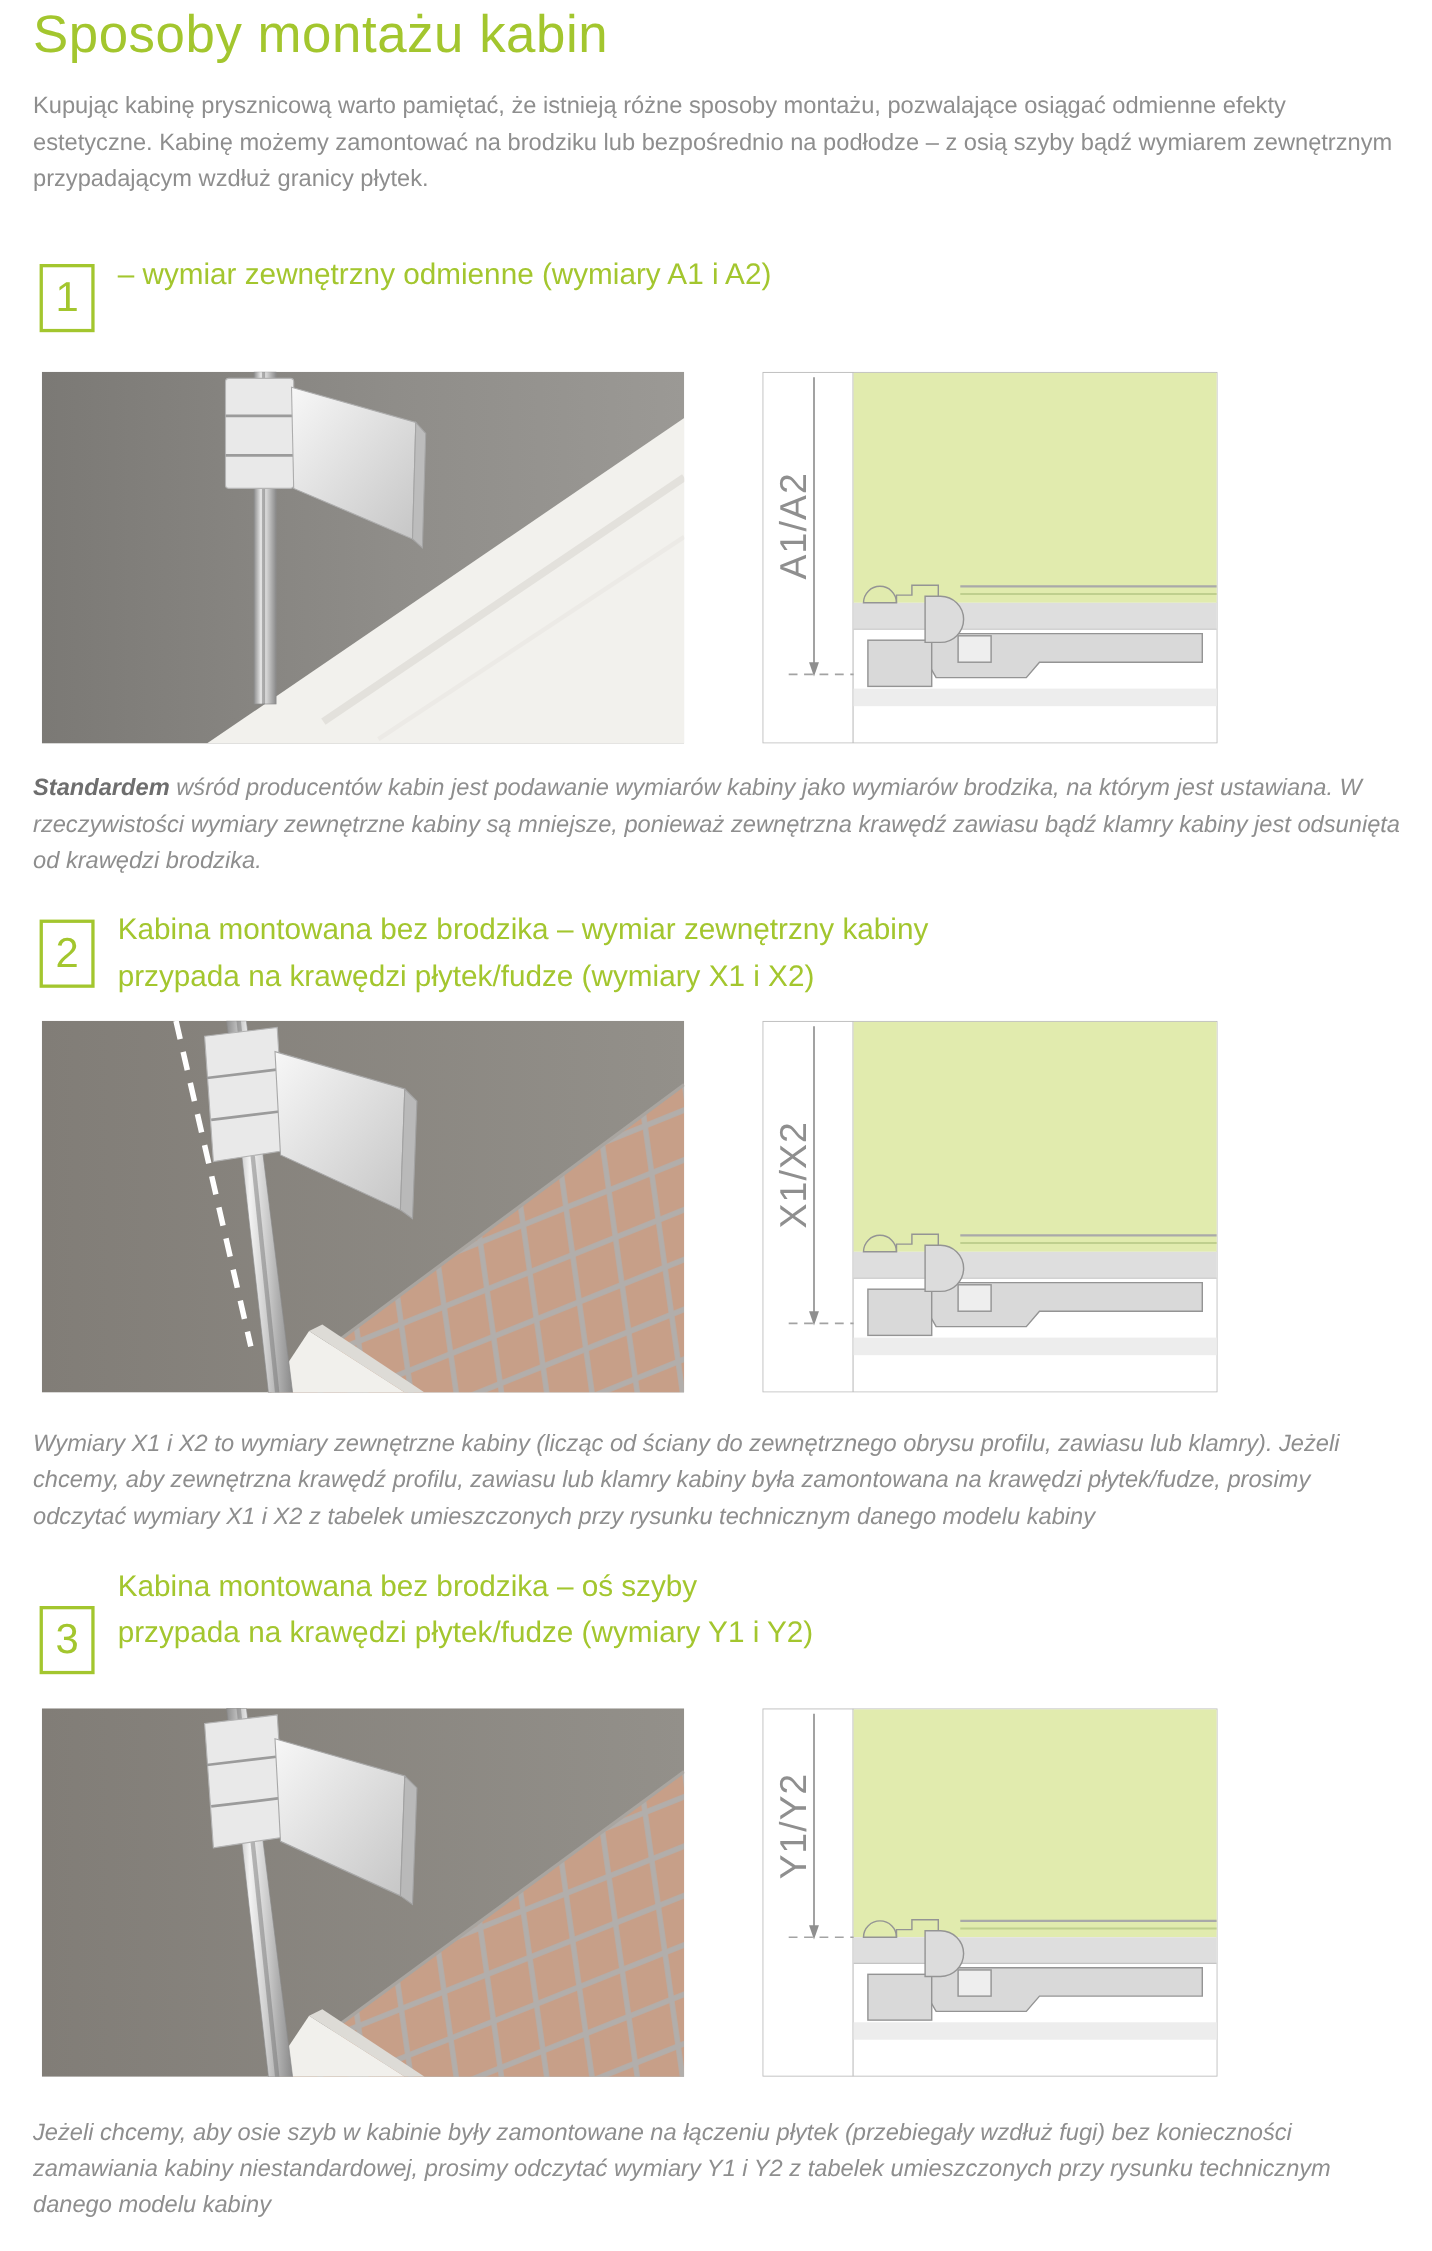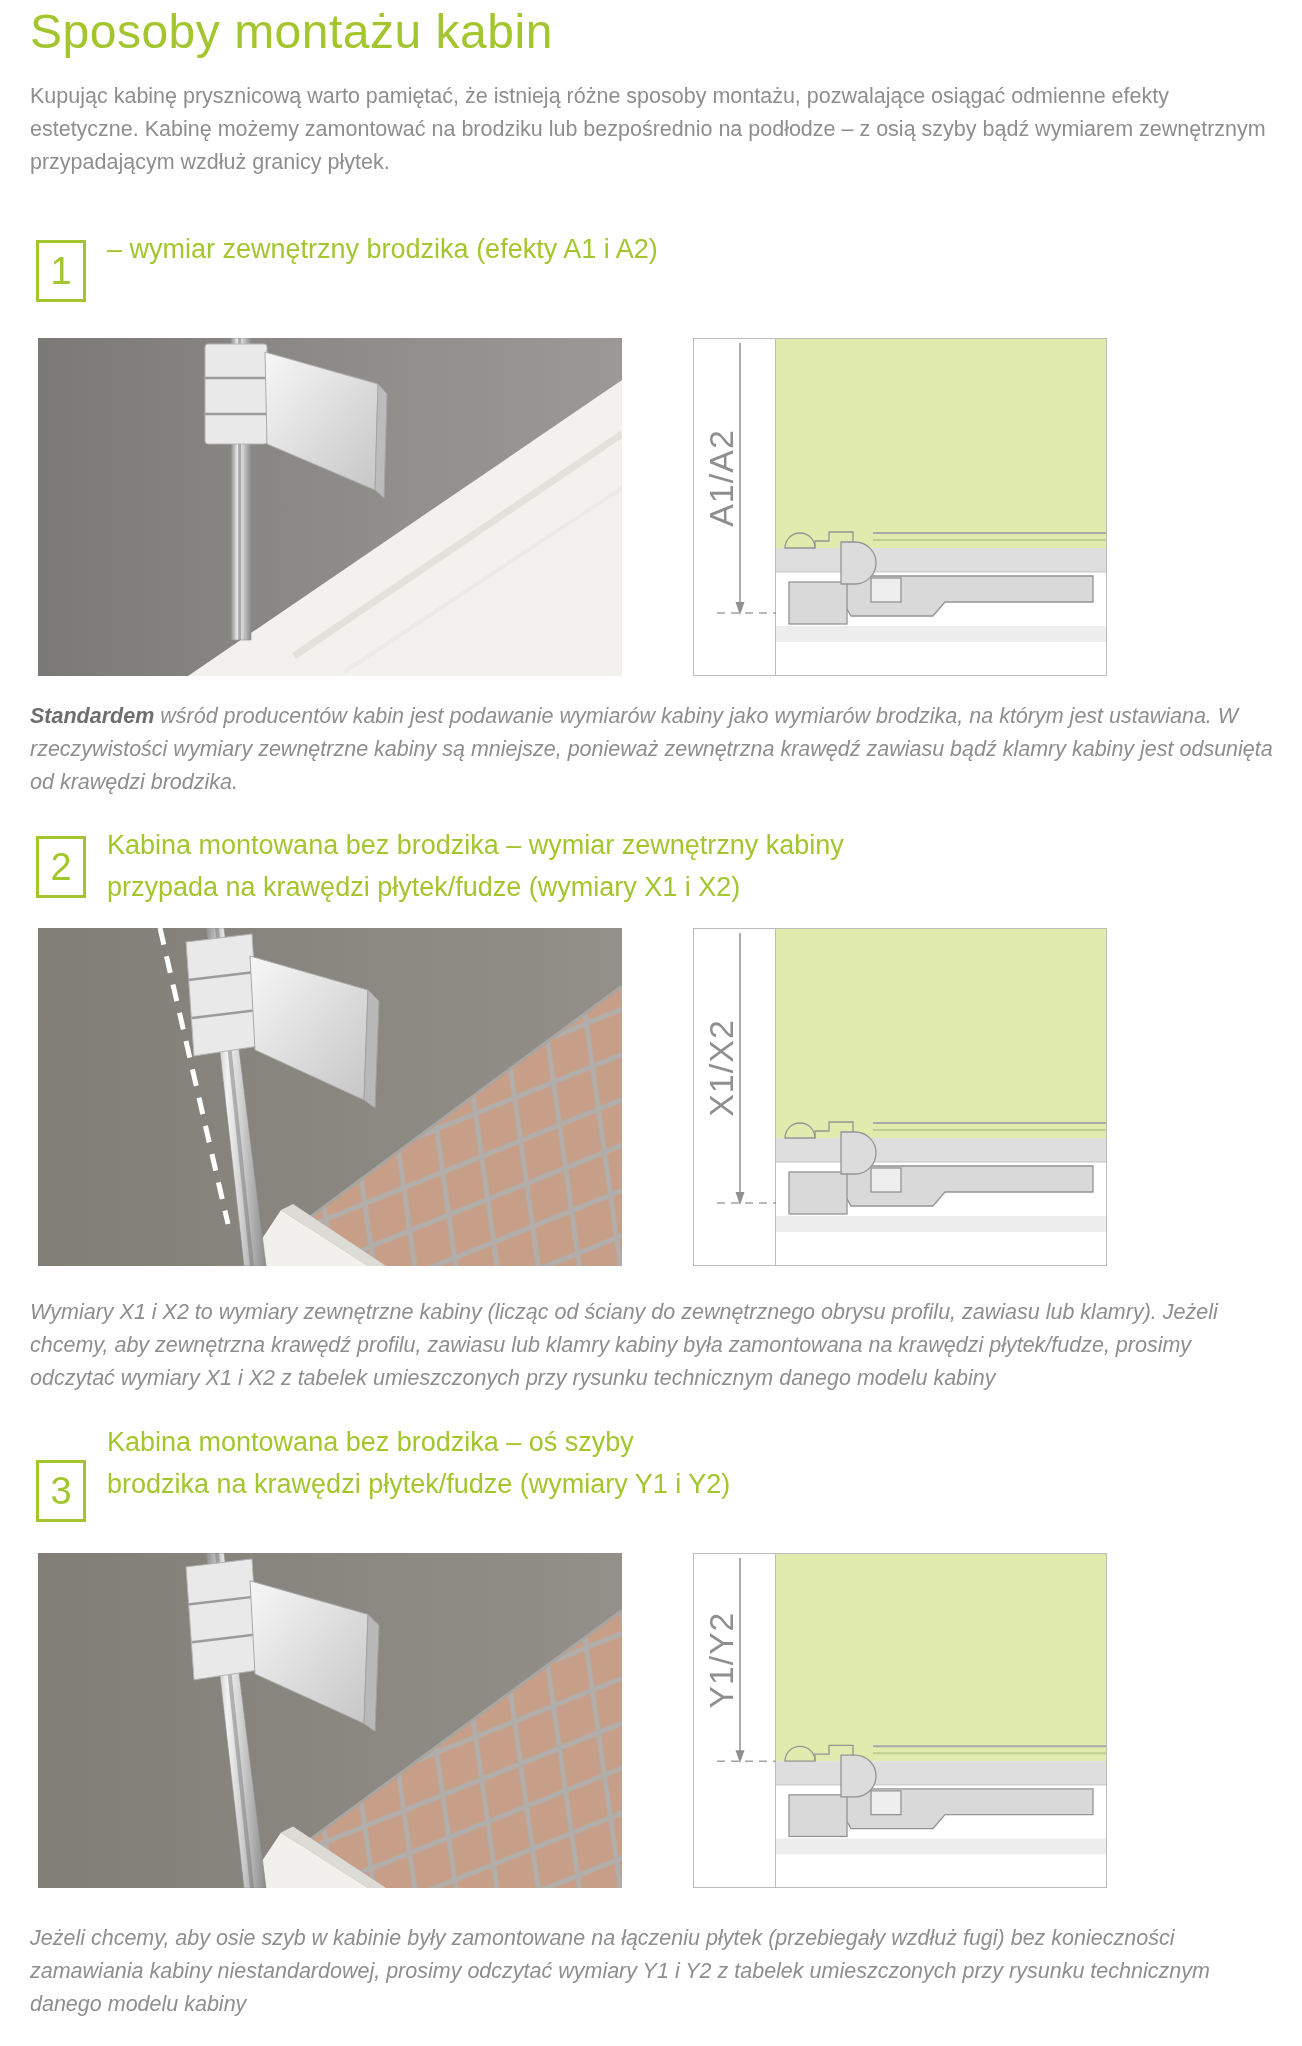--- a/index.html
+++ b/index.html
@@ -43,21 +43,21 @@
 
 <div class="page">
 
   <h1 class="title">Sposoby montażu kabin</h1>
   <p class="intro">Kupując kabinę prysznicową warto pamiętać, że istnieją różne sposoby montażu, pozwalające osiągać odmienne efekty estetyczne. Kabinę możemy zamontować na brodziku lub bezpośrednio na podłodze – z osią szyby bądź wymiarem zewnętrznym przypadającym wzdłuż granicy płytek.</p>
 
   <div class="badge" style="top:240px">
     <span>1</span>
   </div>
   <div class="sec-heading" style="top:228px">
-    <span class="hl">– wymiar zewnętrzny brodzika (efekty A1 i A2)</span>
+    <span class="hl">– wymiar zewnętrzny odmienne (wymiary A1 i A2)</span>
   </div>
 
   <div class="fig photo" style="top:338px;height:338px">
     <svg viewBox="0 0 584 338" preserveAspectRatio="none">
       <defs>
         <linearGradient id="w1" x1="0" y1="0" x2="1" y2="0">
           <stop offset="0" stop-color="#7b7975"></stop>
             <stop offset="0.55" stop-color="#8f8d89"></stop>
             <stop offset="1" stop-color="#9b9995"></stop>
         </linearGradient>
@@ -218,21 +218,21 @@
     </svg>
   </div>
 
   <p class="note" style="top:1296px"><span>Wymiary X1 i X2 to wymiary zewnętrzne kabiny (licząc od ściany do zewnętrznego obrysu profilu, zawiasu lub klamry). Jeżeli chcemy, aby zewnętrzna krawędź profilu, zawiasu lub klamry kabiny była zamontowana na krawędzi płytek/fudze, prosimy odczytać wymiary X1 i X2 z tabelek umieszczonych przy rysunku technicznym danego modelu kabiny</span></p>
 
   <div class="badge" style="top:1460px">
     <span>3</span>
   </div>
   <div class="sec-heading" style="top:1421px">
     <span class="hl">Kabina montowana bez brodzika – oś szyby</span>
-    <span class="hl">brodzika na krawędzi płytek/fudze (wymiary Y1 i Y2)</span>
+    <span class="hl">przypada na krawędzi płytek/fudze (wymiary Y1 i Y2)</span>
   </div>
 
   <div class="fig photo" style="top:1553px;height:335px">
     <svg viewBox="0 0 584 338" preserveAspectRatio="none">
       <defs>
         <linearGradient id="w3" x1="0" y1="0" x2="1" y2="0">
           <stop offset="0" stop-color="#817d77"></stop>
             <stop offset="1" stop-color="#93908a"></stop>
         </linearGradient>
         <pattern id="tp3" patternUnits="userSpaceOnUse" width="42" height="42" patternTransform="rotate(-22) skewX(-14)">

